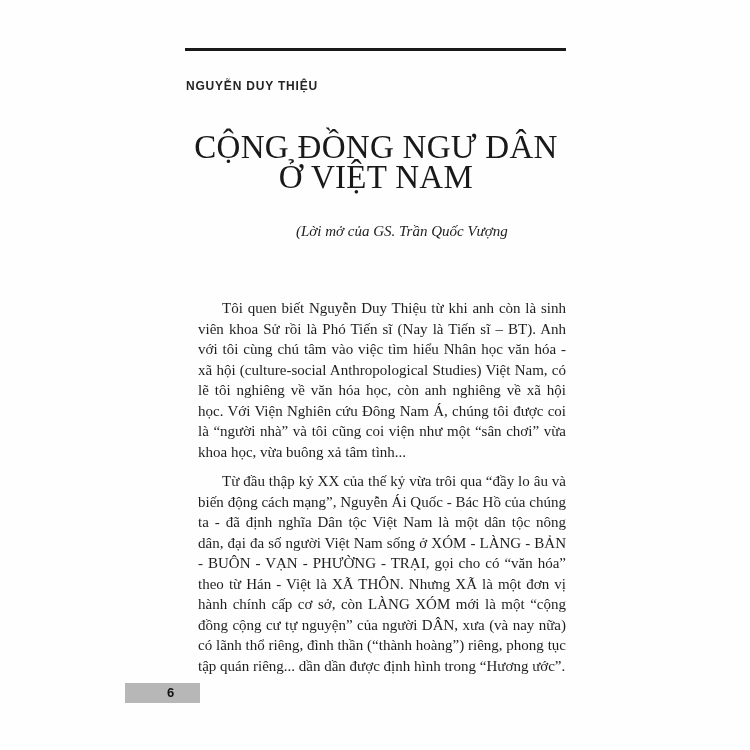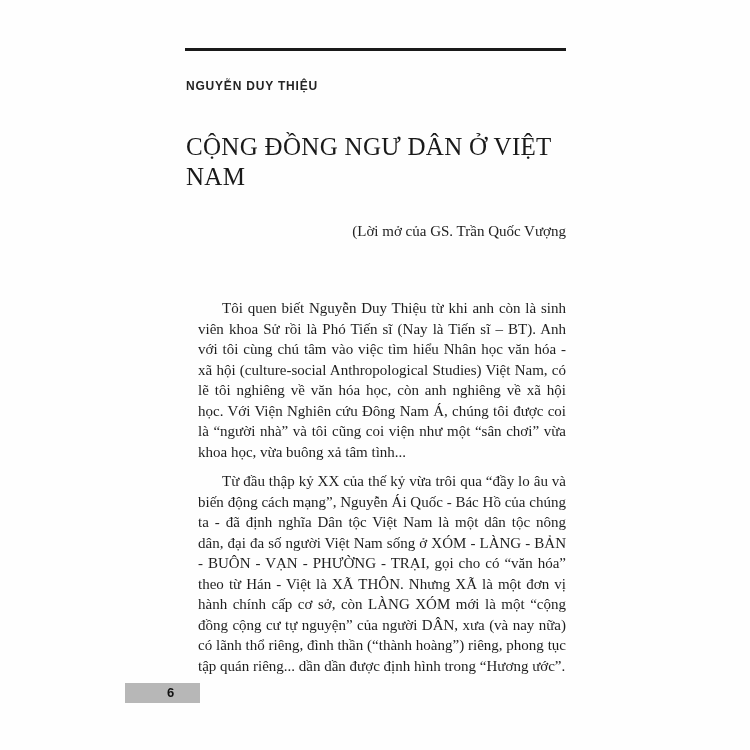--- a/index.html
+++ b/index.html
@@ -41,32 +41,34 @@
     top: 48px;
     width: 381px;
     height: 3px;
     background: #1a1a1a;
   }
   .chapter-title {
     position: absolute;
     left: 186px;
     top: 132px;
     width: 380px;
-    font-size: 25px;
+    text-align: center;
+    font-size: 33px;
     line-height: 30px;
     font-weight: 400;
     color: #191919;
     letter-spacing: 0.3px;
   }
   .subtitle {
     position: absolute;
     left: 296px;
     top: 220px;
     width: 270px;
-    text-align: right;
+    text-align: left;
+    font-style: italic;
     font-size: 15px;
     line-height: 22px;
     color: #222222;
   }
   .body-text {
     position: absolute;
     left: 186px;
     top: 298px;
     width: 380px;
     font-size: 15px;

